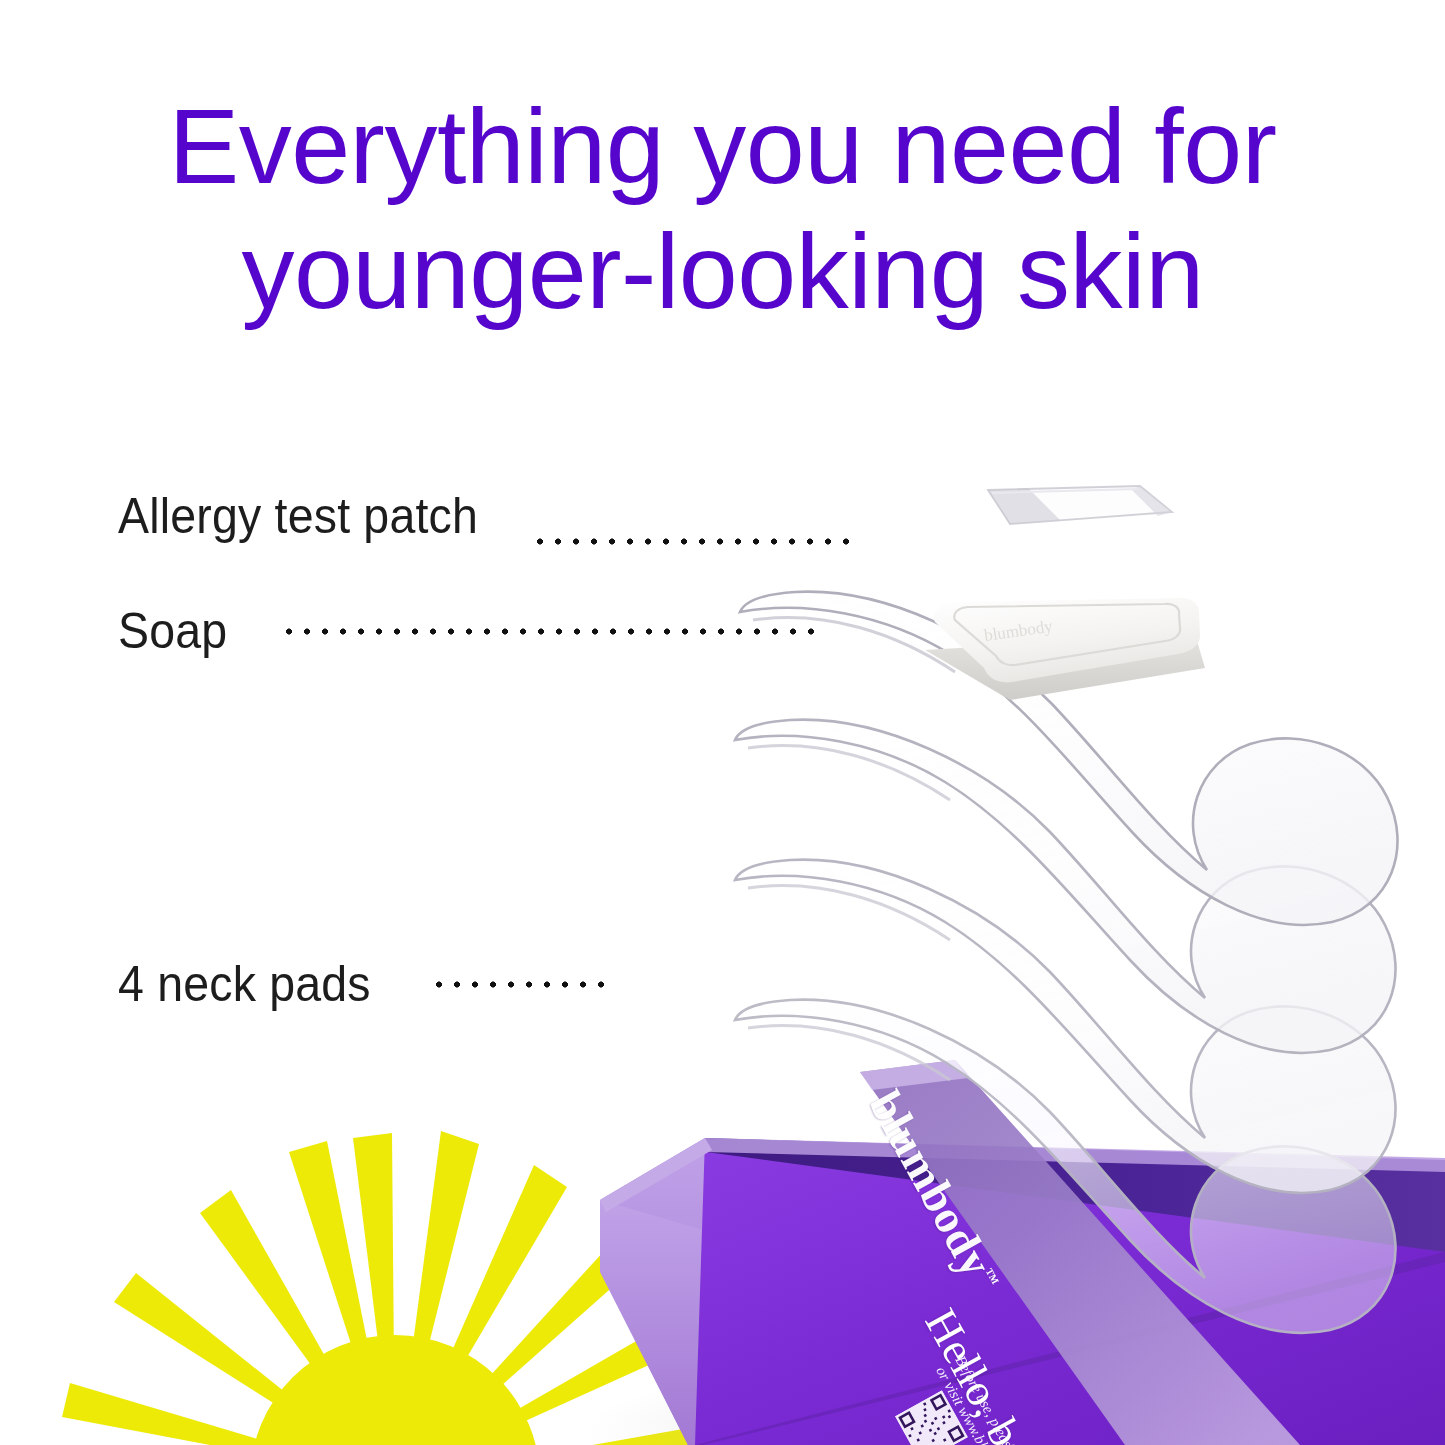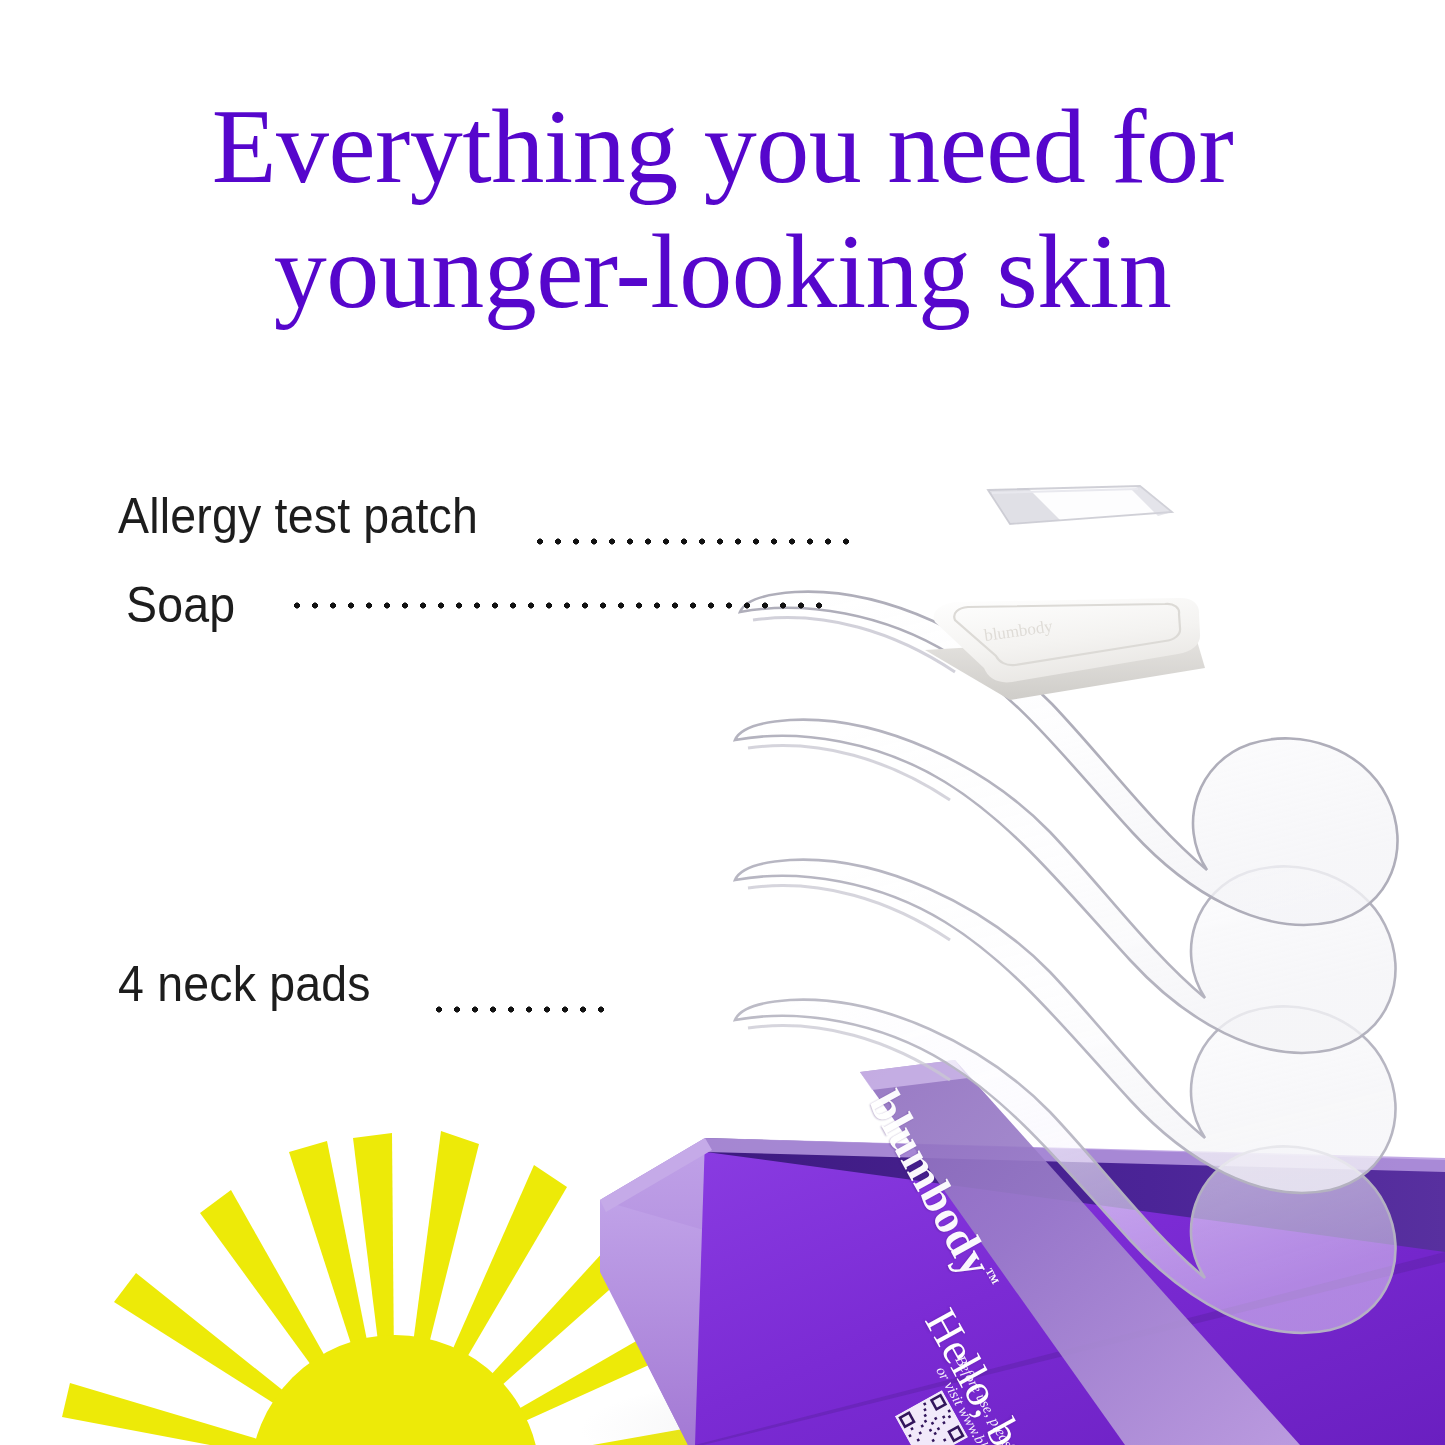--- a/index.html
+++ b/index.html
@@ -8,21 +8,21 @@
     background:#ffffff;
     font-family:"Liberation Sans", sans-serif;
     overflow:hidden;
   }
   #stage{position:relative;width:1445px;height:1445px;background:#fff;overflow:hidden;}
 
   
   .headline{
     position:absolute;left:0;top:84px;width:1445px;
     text-align:center;
-    font-family:Liberation Serif, serif;
+    font-family:Liberation Sans, sans-serif;
     color:#5606cc;
     font-size:106px;
     line-height:1.18;
     letter-spacing:-0.5px;
     white-space:pre-line;
   }
 
   
   .feat{position:absolute;display:flex;align-items:center;white-space:nowrap;}
   .feat .lbl{
@@ -34,23 +34,23 @@
     transform:scaleX(.93);
     transform-origin:left center;
   }
   .leader{
     display:inline-block;height:7px;margin-left:26px;
     background-image:radial-gradient(circle, #111 2.9px, rgba(0,0,0,0) 3.2px);
     background-size:18px 7px;background-repeat:repeat-x;background-position:left center;
   }
   #feat0{left:118px;top:487px;align-items:flex-end;}
   #feat0 .leader{width:320px;}
-  #feat1{left:118px;top:576px;margin-left:8px;}
+  #feat1{left:118px;top:602px;}
   #feat1 .leader{width:545px;margin-left:44px;}
-  #feat2{left:118px;top:955px;align-items:flex-end;}
+  #feat2{left:118px;top:955px;}
   #feat2 .leader{width:185px;margin-left:40px;}
 
   
   #product{position:absolute;left:0;top:0;width:1445px;height:1445px;}
 
   
   .boxtext{position:absolute;color:#ffffff;font-family:"Liberation Serif", serif;white-space:nowrap;}
   #brandcard{
     left:905px;top:1082px;
     font-size:46px;font-weight:bold;letter-spacing:0.5px;

